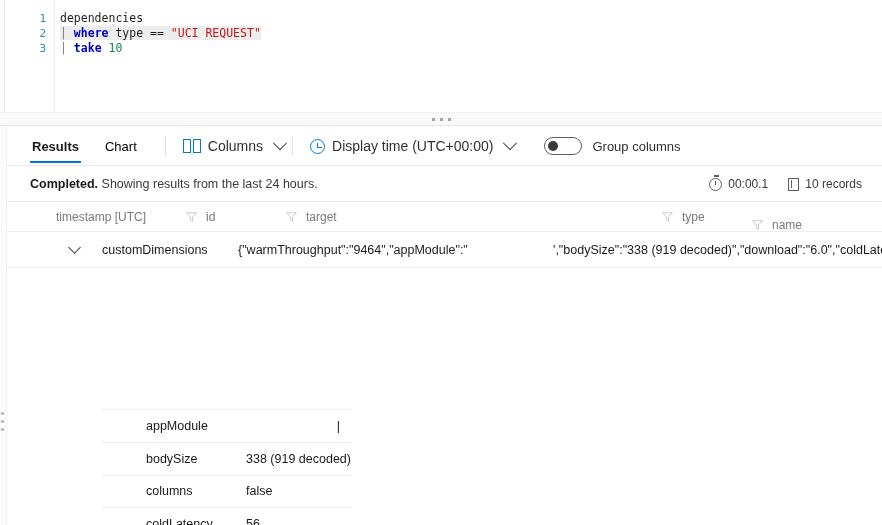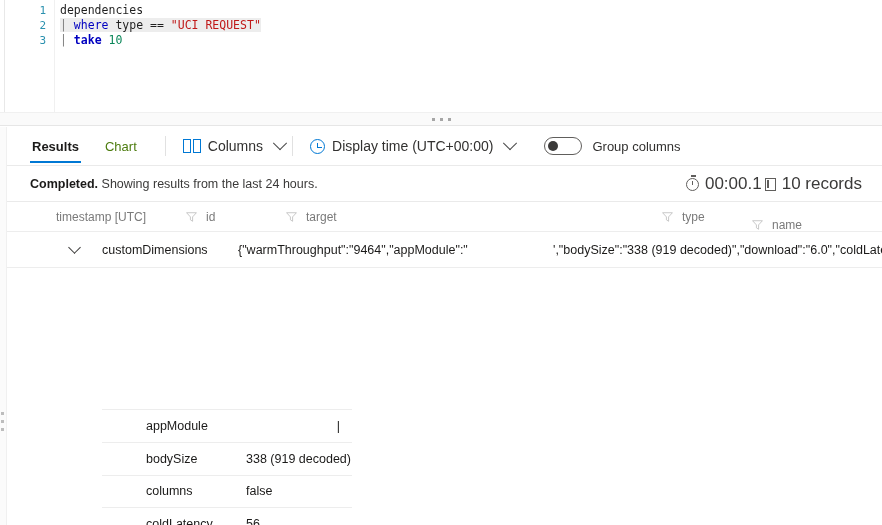--- a/index.html
+++ b/index.html
@@ -34,21 +34,21 @@
     background: #e8e8e8;
   }
   .editor-gutter-rule {
     position: absolute;
     left: 54px; top: 0;
     width: 1px; height: 112px;
     background: #f0f0f0;
   }
   .code-lines {
     position: absolute;
-    left: 0; top: 3px;
+    left: 0; top: 11px;
     width: 794px;
   }
   .code-line {
     height: 15px;
     line-height: 15px;
     white-space: pre;
     font-family: "DejaVu Sans Mono", "Liberation Mono", monospace;
     font-size: 11.5px;
   }
   .ln {
@@ -56,21 +56,21 @@
     width: 46px;
     text-align: right;
     color: #2b91af;
     font-family: "DejaVu Sans Mono", "Liberation Mono", monospace;
     font-size: 11px;
   }
   .code-text { margin-left: 14px; }
   .cl-highlight { background: #ededed; }
   .tok-plain { color: #1f1f1f; }
   .tok-pipe { color: #808080; }
-  .tok-kw { color: #0000c0; font-weight: normal; }
+  .tok-kw { color: #0000c0; font-weight: bold; }
   .tok-col { color: #1f1f1f; }
   .tok-op { color: #1f1f1f; }
   .tok-str { color: #c01818; }
   .tok-num { color: #098658; }
   .tok-func { color: #0000c0; font-weight: bold; }
 
   
   .h-splitter {
     position: absolute;
     left: 0; top: 112px;
@@ -108,21 +108,21 @@
     position: relative;
     height: 39px;
     border-bottom: 1px solid #eaeaea;
     display: flex;
     align-items: center;
     padding-left: 30px;
     box-sizing: border-box;
   }
   .tab {
     font-size: 13px;
-    color: #4d7c0f;
+    color: #000000;
     padding: 0 2px;
     height: 38px;
     line-height: 40px;
     margin-right: 22px;
     cursor: pointer;
     position: relative;
   }
   .tab.active {
     font-weight: bold;
     color: #1b1a19;
@@ -224,22 +224,22 @@
     font-size: 12.5px;
     color: #3b3a39;
   }
   .status-strong { font-weight: bold; color: #1b1a19; }
   .status-right {
     position: absolute;
     right: 0px; top: 0;
     height: 36px;
     display: flex;
     align-items: center;
-    gap: 3px;
-    font-size: 17px;
+    gap: 20px;
+    font-size: 12px;
     color: #3b3a39;
   }
   .status-right .grp {
     display: flex;
     align-items: center;
     gap: 6px;
   }
   .timer-icon {
     width: 13px; height: 13px;
     border: 1.2px solid #605e5c;

